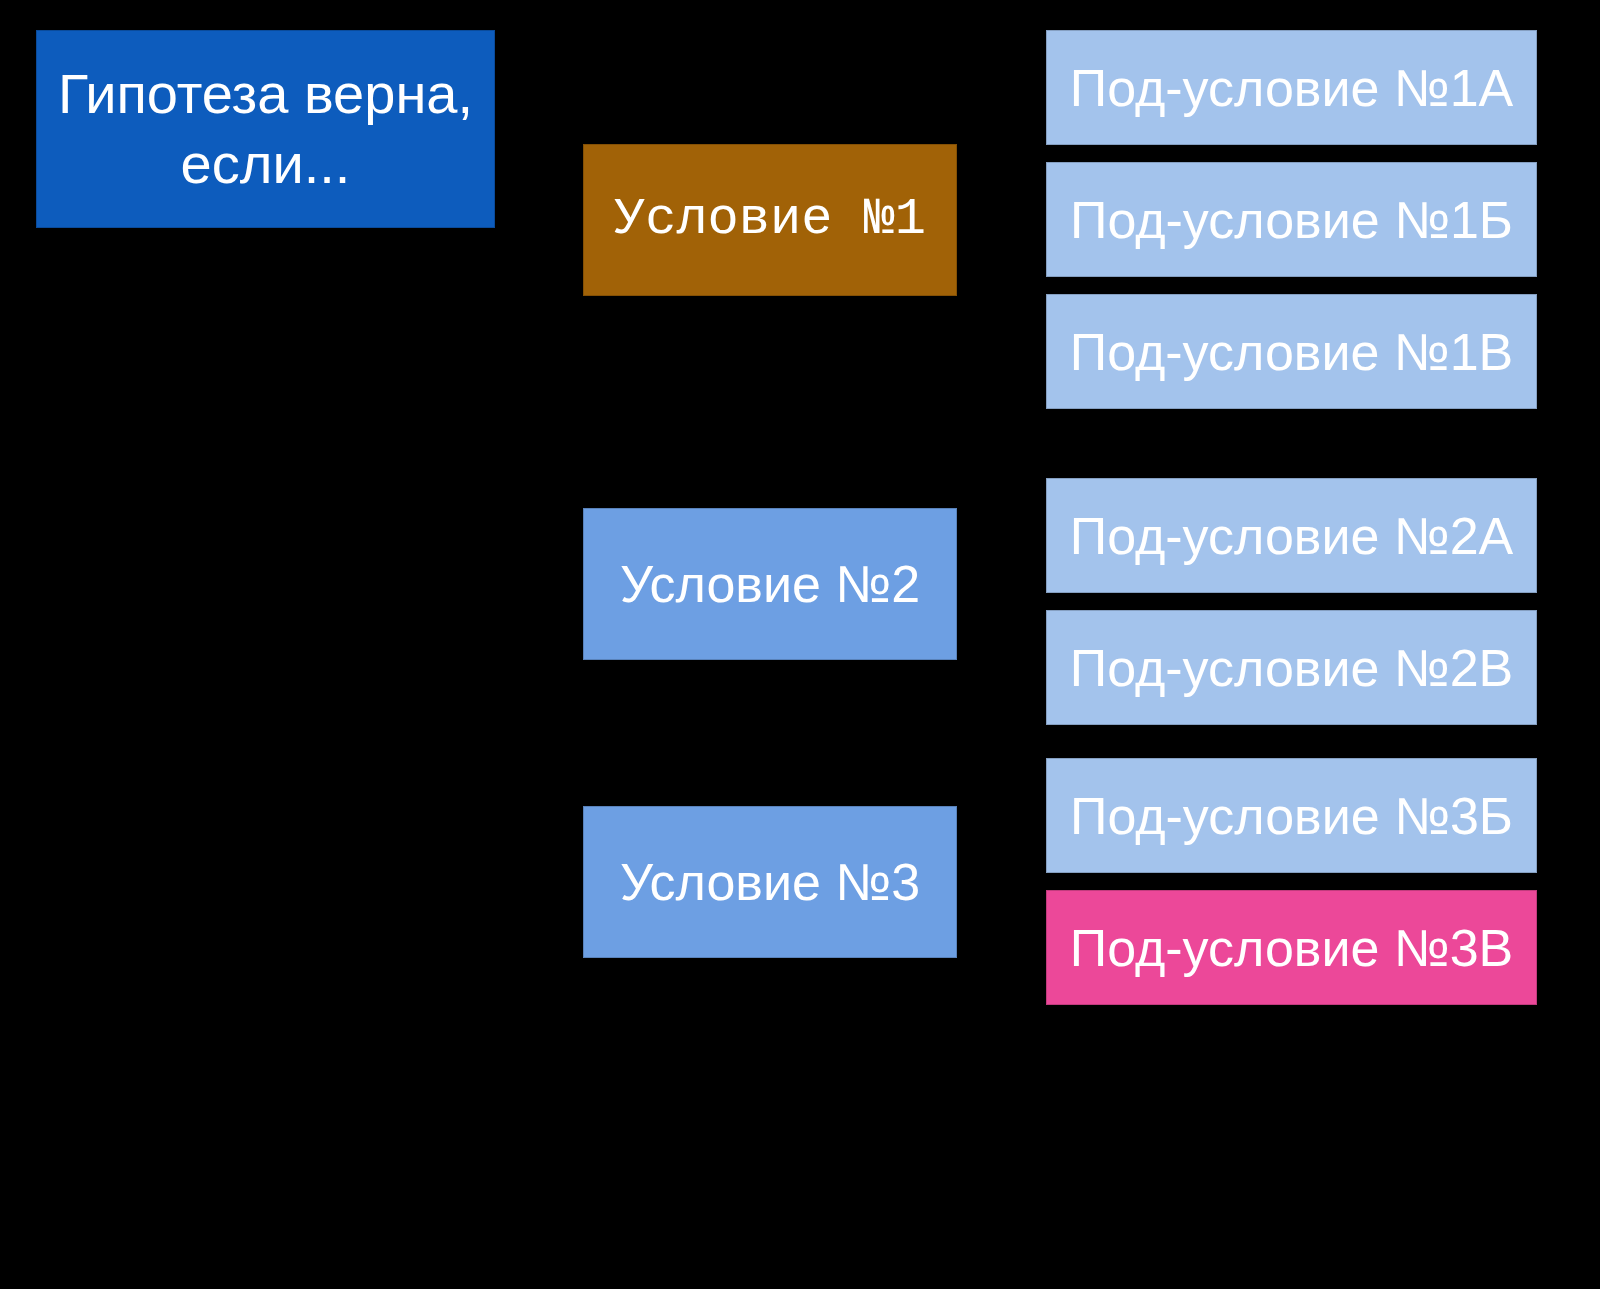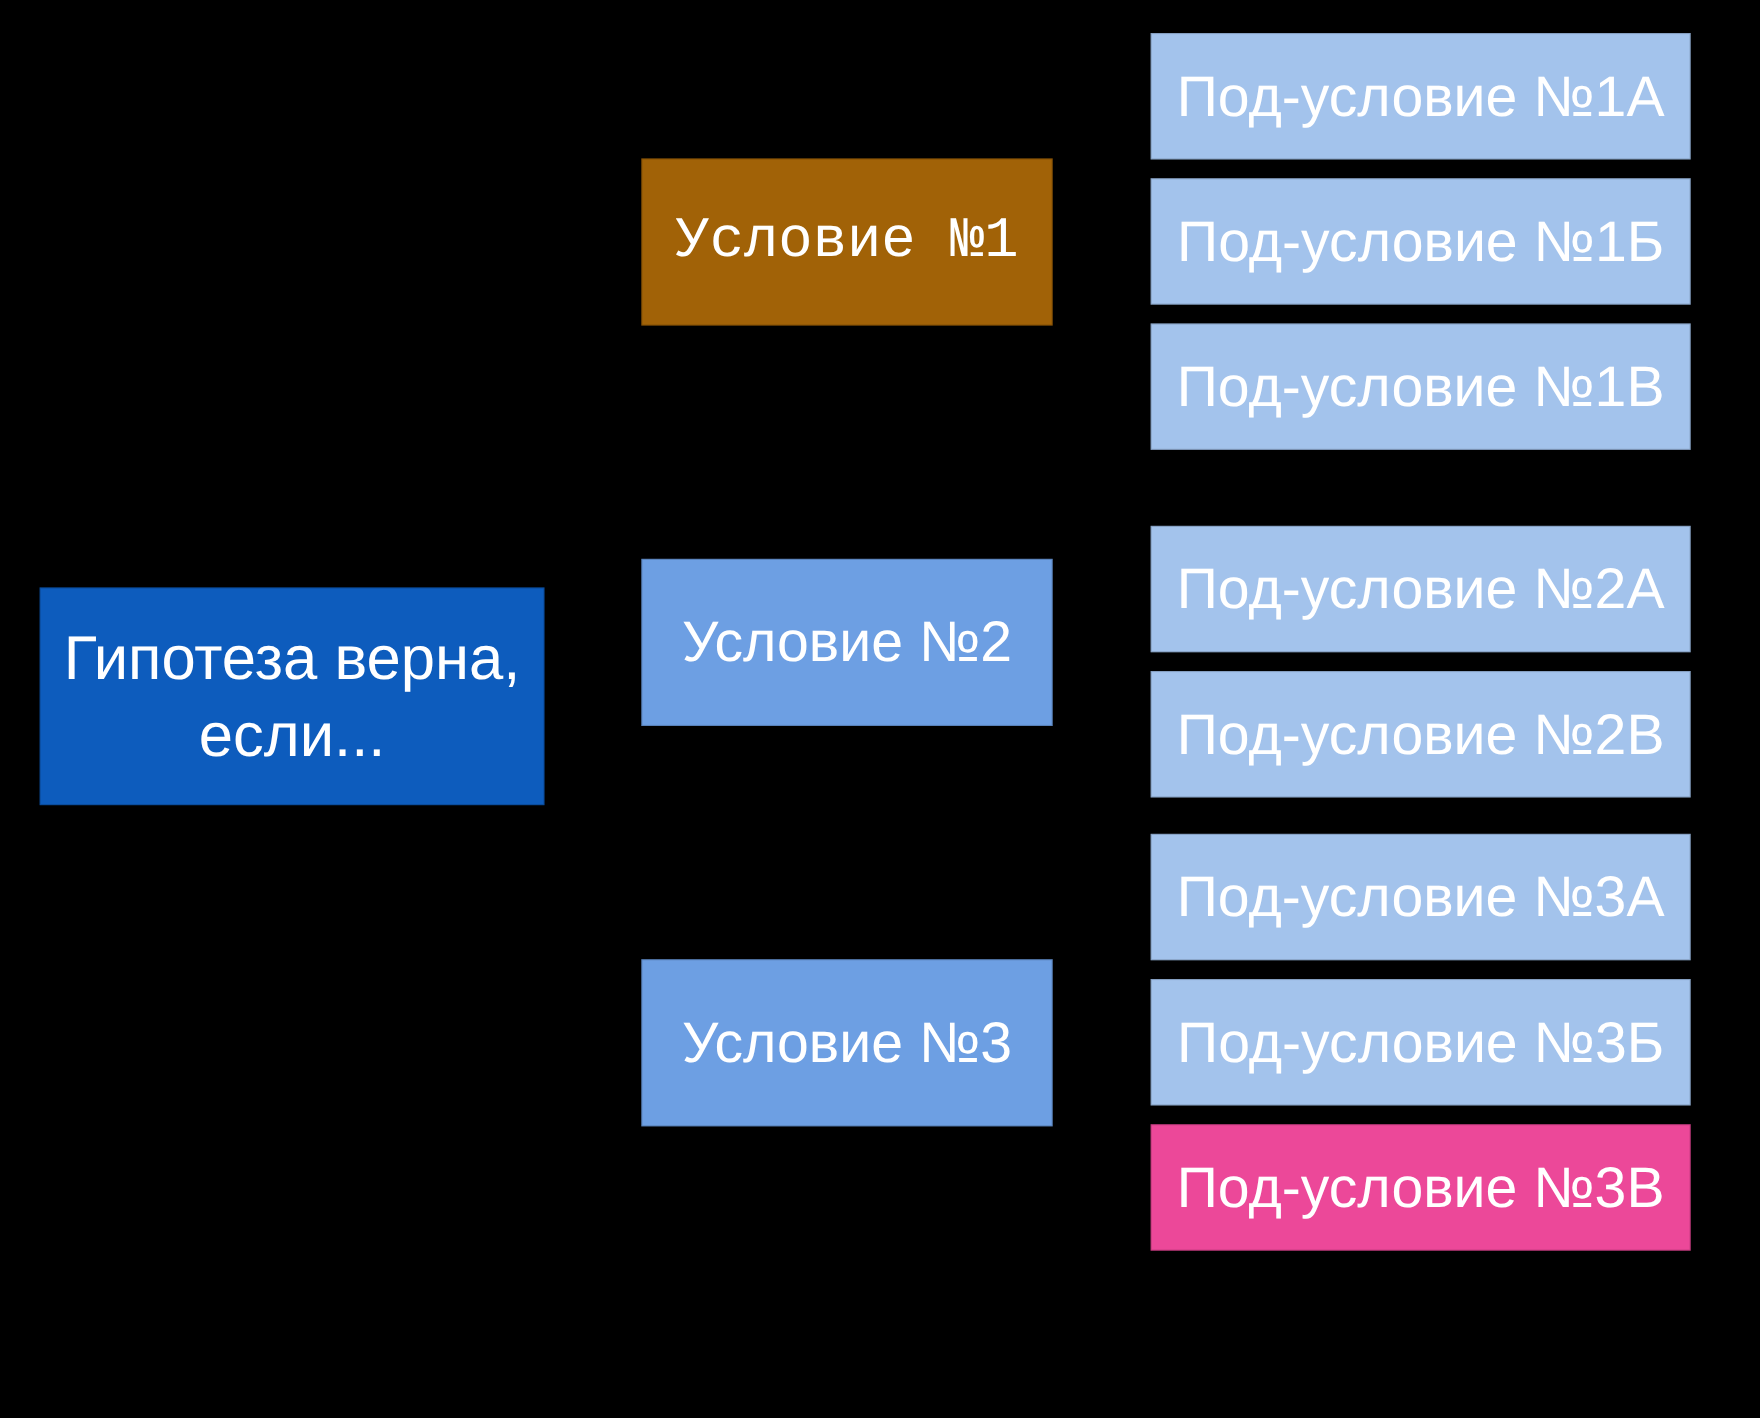--- a/index.html
+++ b/index.html
@@ -18,21 +18,21 @@
     width: 1600px;
     height: 1289px;
     padding: 30px 63px 54px 36px;
     display: flex;
     flex-direction: row;
     column-gap: 88px;
     align-items: stretch;
   }
   .root-slot {
     display: flex;
-    align-items: center;
+    align-items: flex-start;
     flex: 0 0 459px;
   }
   .box {
     box-sizing: border-box;
     color: #ffffff;
     display: flex;
     align-items: center;
     justify-content: center;
     text-align: center;
     border: 1px solid rgba(0,0,0,0.18);
@@ -106,20 +106,19 @@
         <div class="box sub-box" style="background-color: rgb(163, 195, 236); margin-top: 36px;">Под-условие №2А</div>
         <div class="box sub-box" style="background-color: rgb(163, 195, 236);">Под-условие №2В</div>
       </div>
     </div>
 
     <div class="branch">
       <div class="condition-slot">
         <div class="box condition-box" style="background-color: rgb(109, 159, 227);">Условие №3</div>
       </div>
       <div class="subs">
-        <div class="box sub-box" style="background-color: rgb(163, 195, 236);">Под-условие №3А</div>
         <div class="box sub-box" style="background-color: rgb(163, 195, 236);">Под-условие №3Б</div>
         <div class="box sub-box" style="background-color: #ec4899;">Под-условие №3В</div>
       </div>
     </div>
 
   </div>
 </div>
 
 </body></html>

